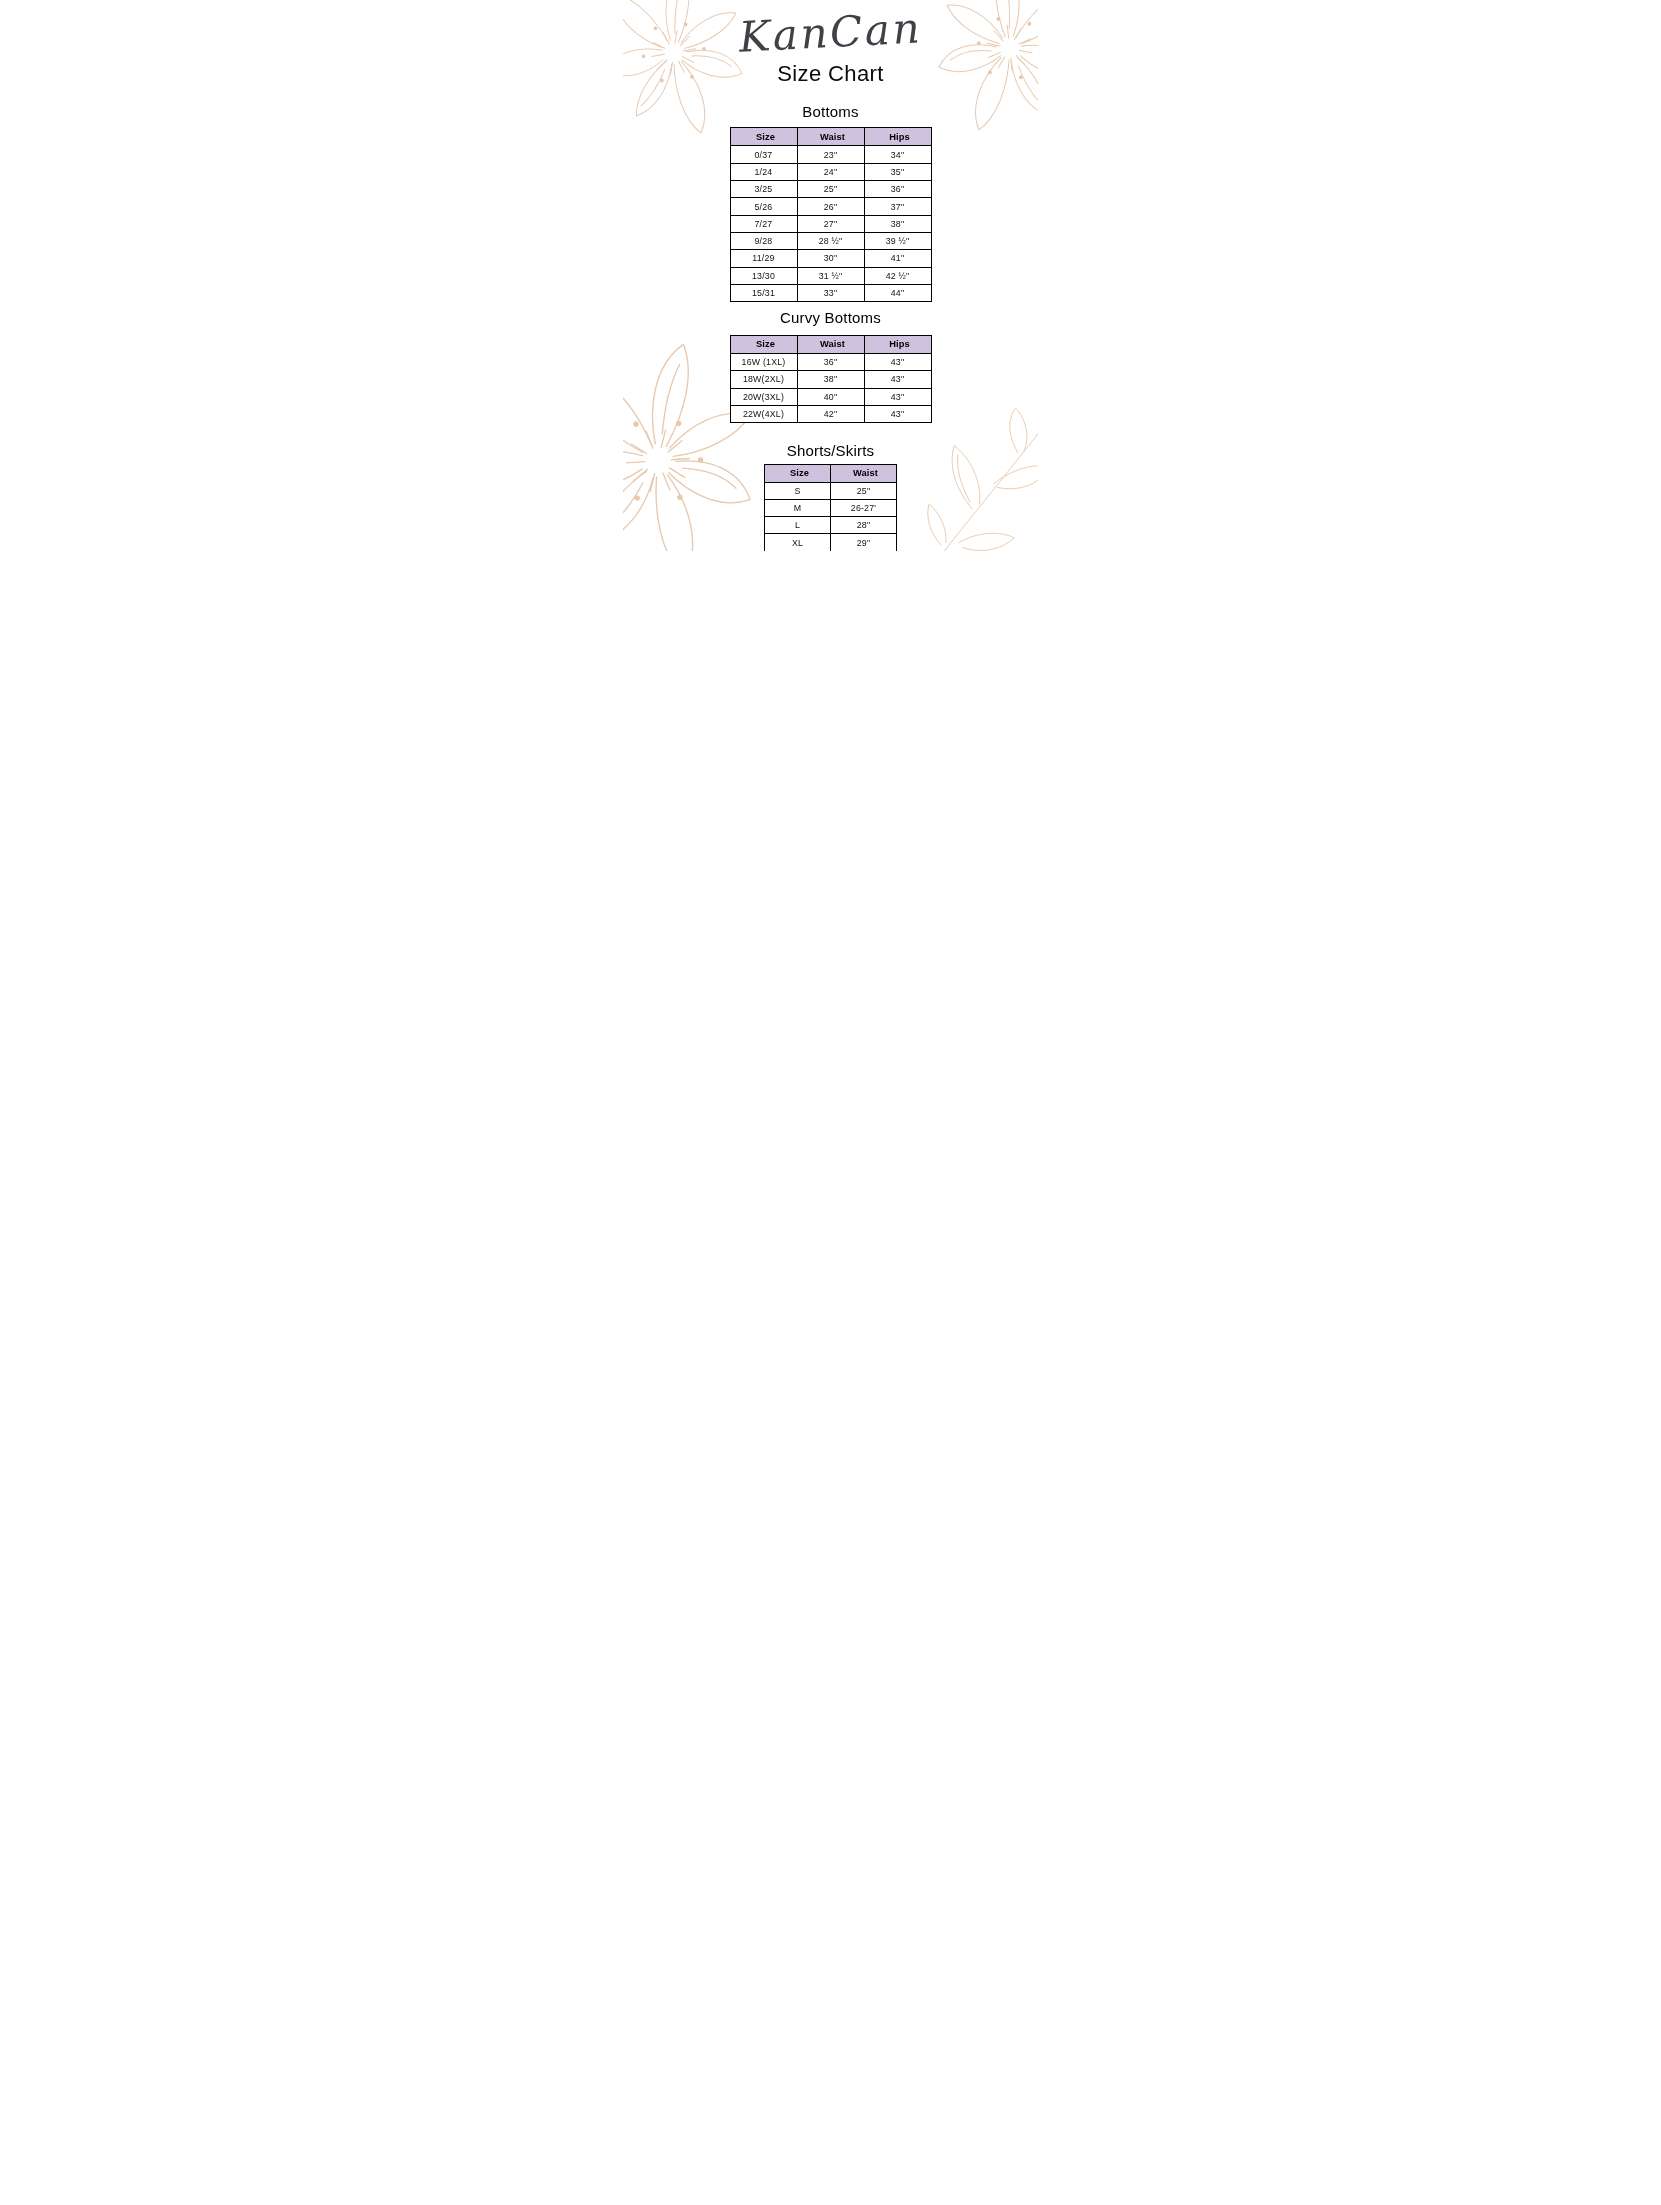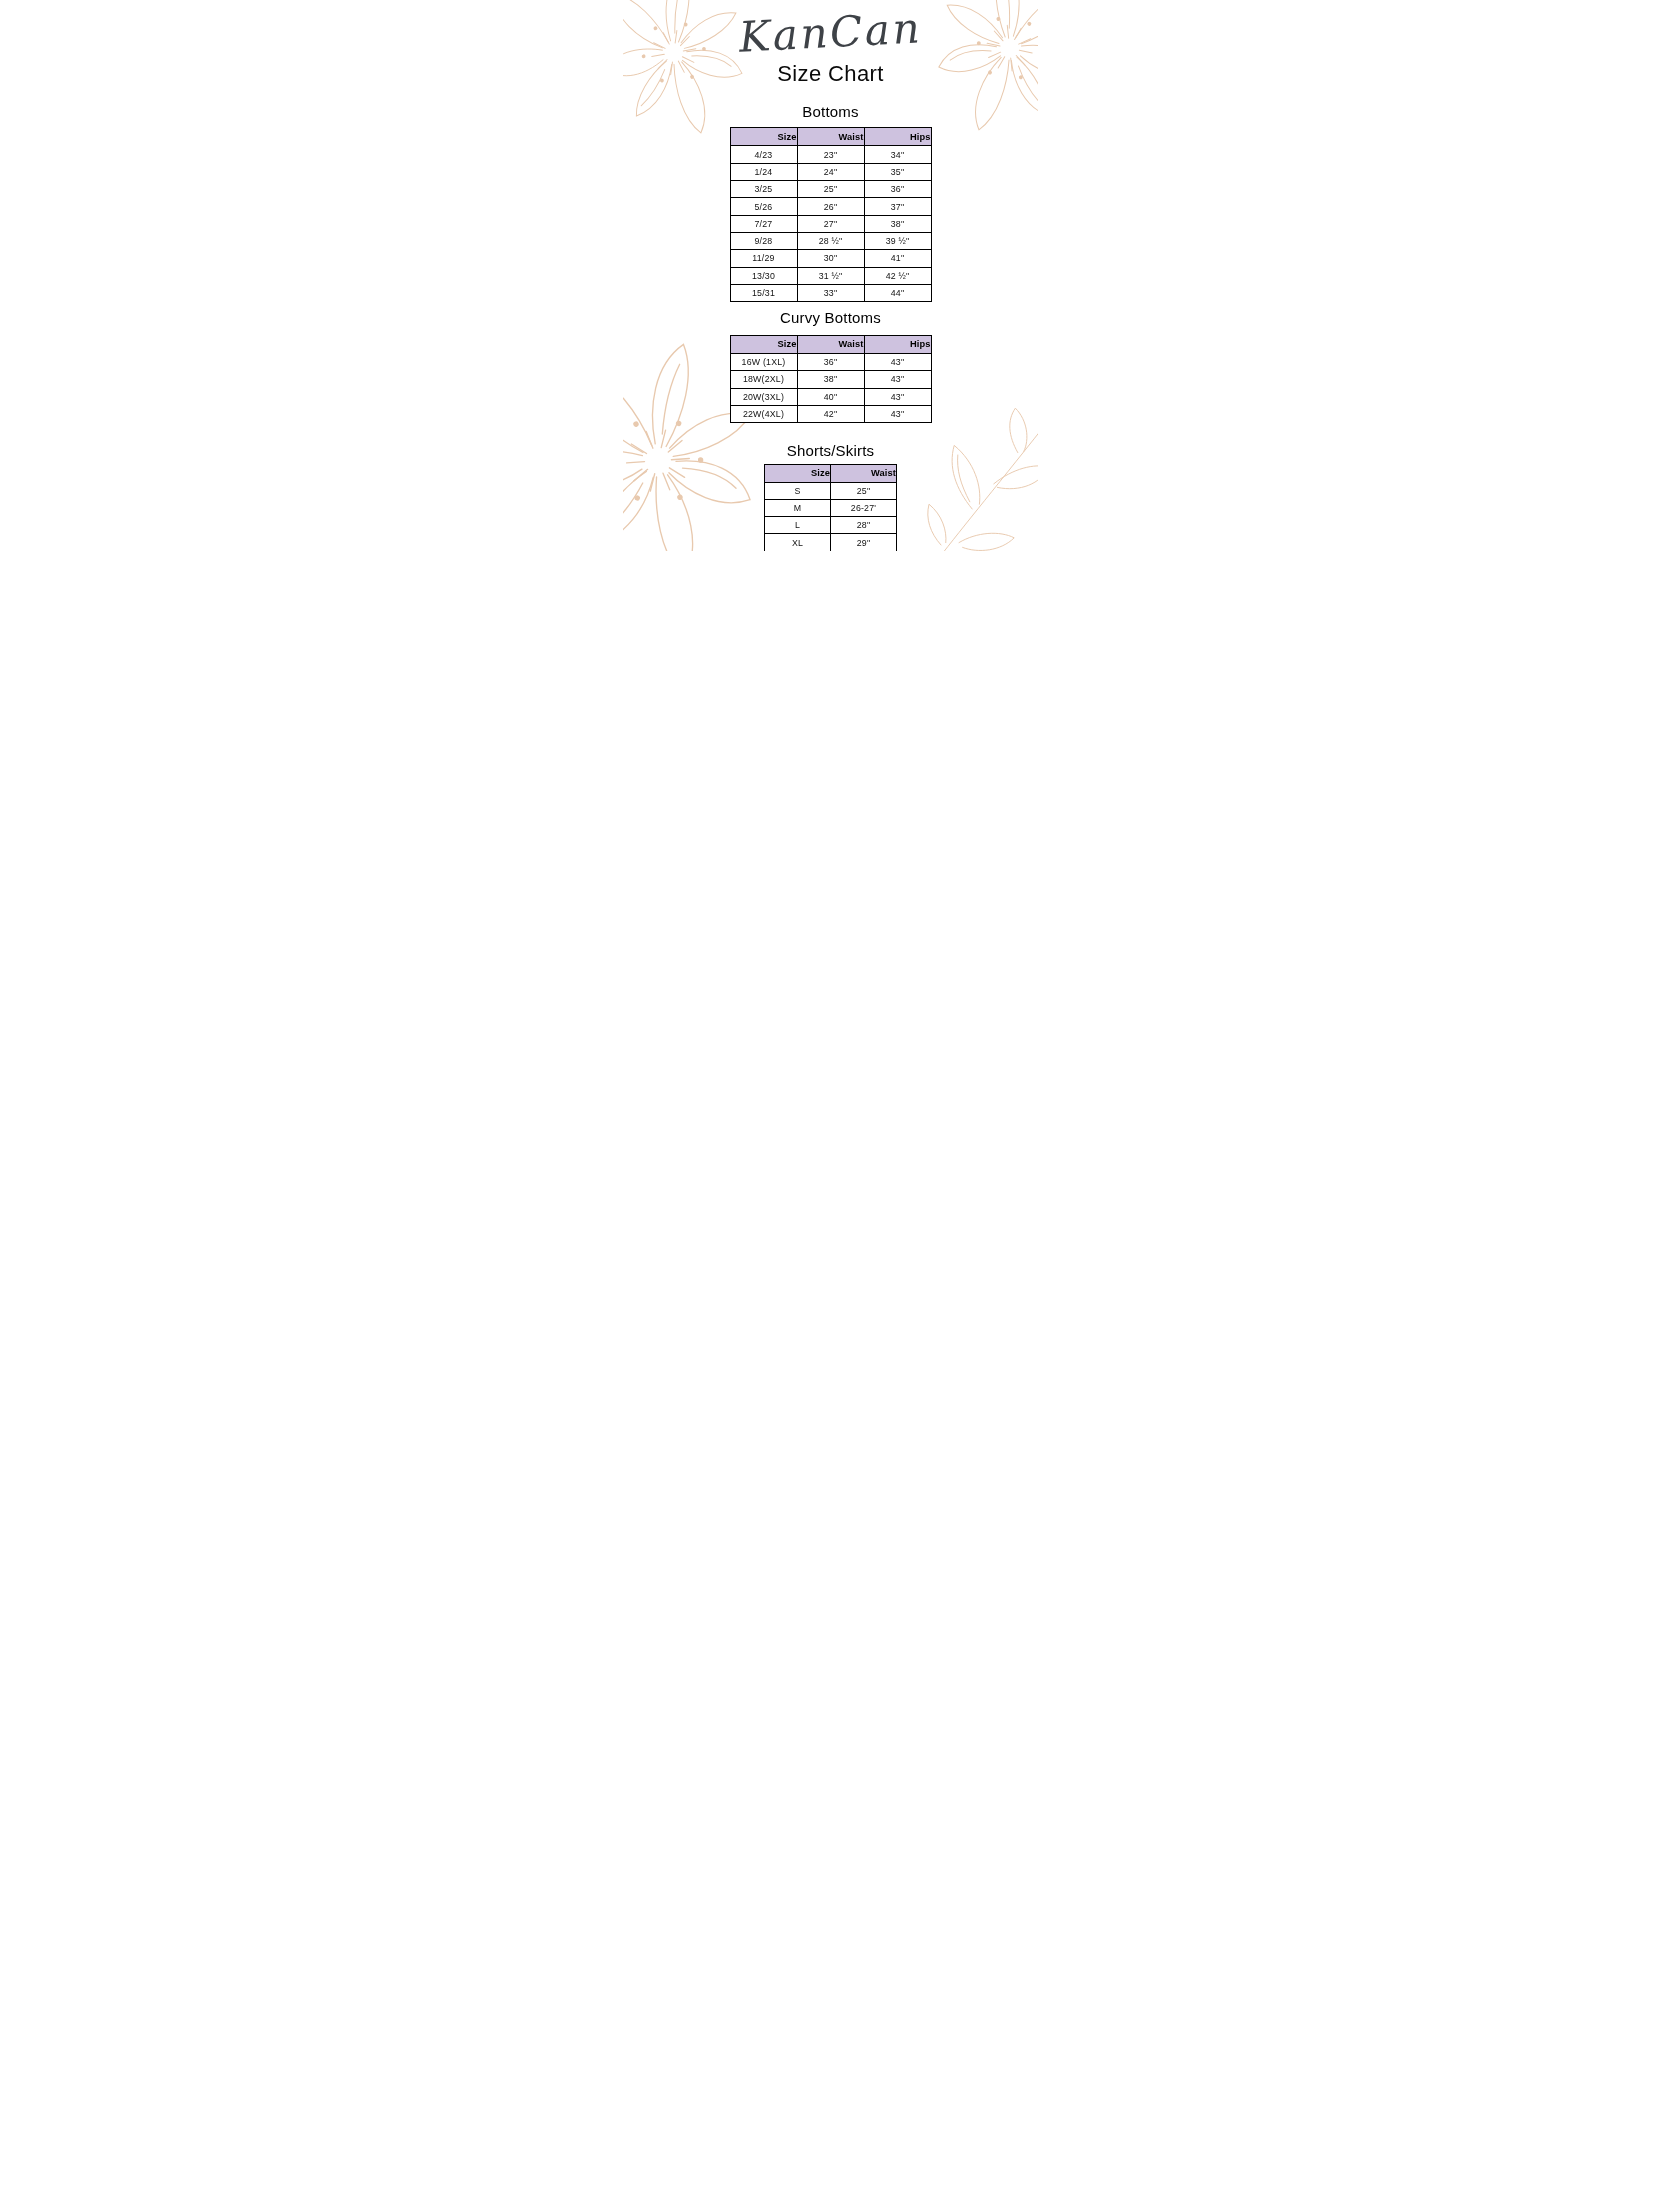--- a/index.html
+++ b/index.html
@@ -61,21 +61,21 @@
   }
   .sec-bottoms table{width:202px;margin-top:7px;}
   .sec-curvy table{width:202px;margin-top:8.8px;}
   .sec-shorts table{width:133px;margin-top:4.4px;}
   th,td{border:0.9px solid #000;}
   table{border:1.3px solid #000;}
   thead th{border-bottom:1.3px solid #000;}
   th{
     background:#cec2df;
     height:17px;
-    text-align:right;
+    text-align:center;
     padding:0 0 0 4px;
     font-size:9.3px;
     font-weight:700;
     letter-spacing:0.1px;
   }
   td{
     height:16.3px;
     text-align:center;
     padding:0;
     font-size:8.8px;
@@ -216,21 +216,21 @@
       <table>
         <thead>
           <tr>
             <th>Size</th>
             <th>Waist</th>
             <th>Hips</th>
           </tr>
         </thead>
         <tbody>
           <tr>
-            <td>4/23</td>
+            <td>0/37</td>
             <td>23"</td>
             <td>34"</td>
           </tr>
           <tr>
             <td>1/24</td>
             <td>24"</td>
             <td>35"</td>
           </tr>
           <tr>
             <td>3/25</td>

